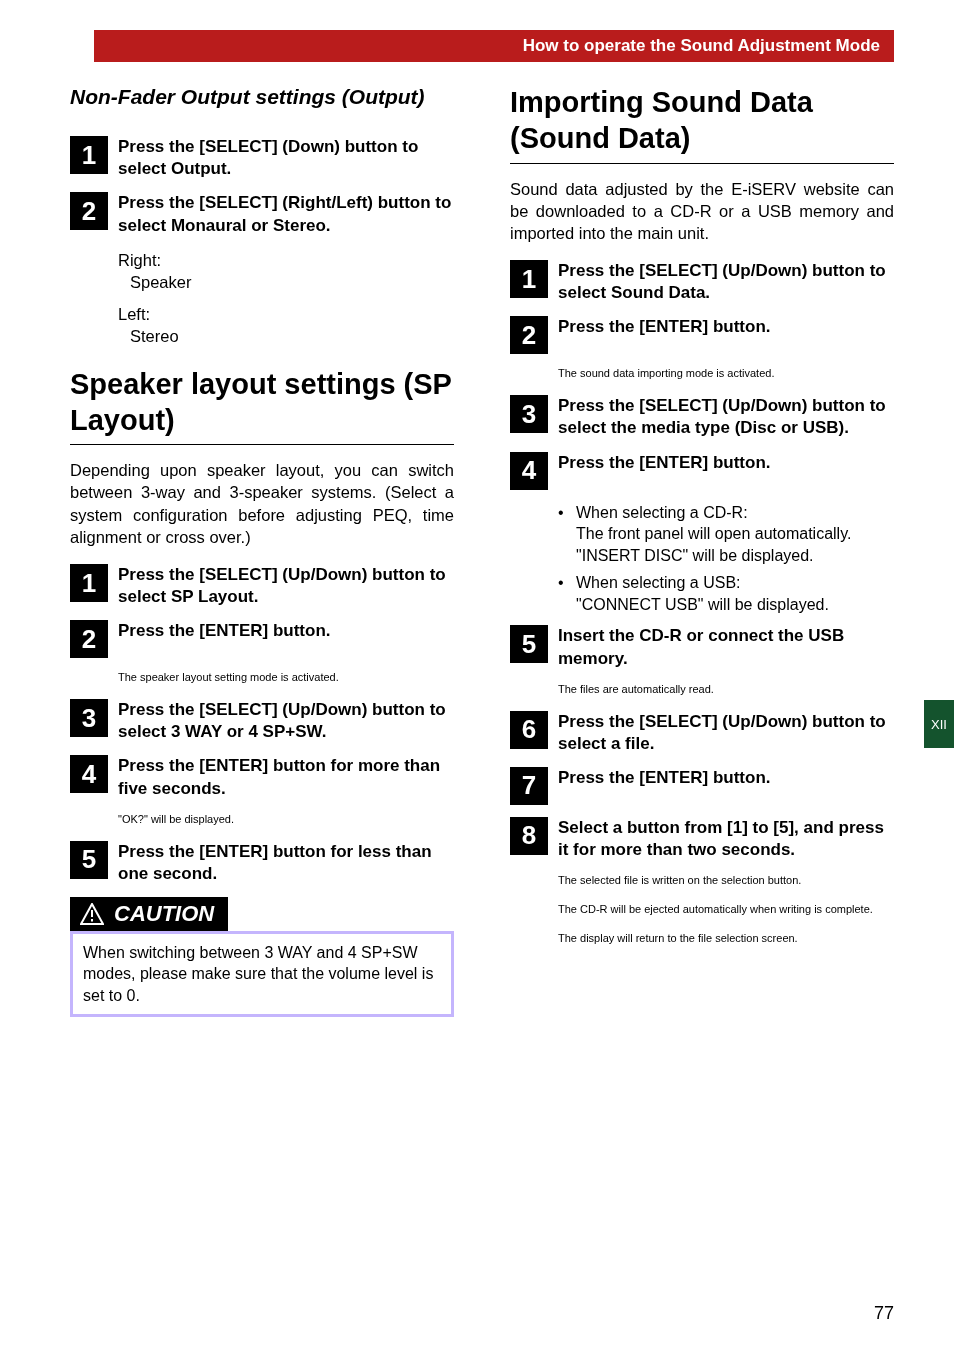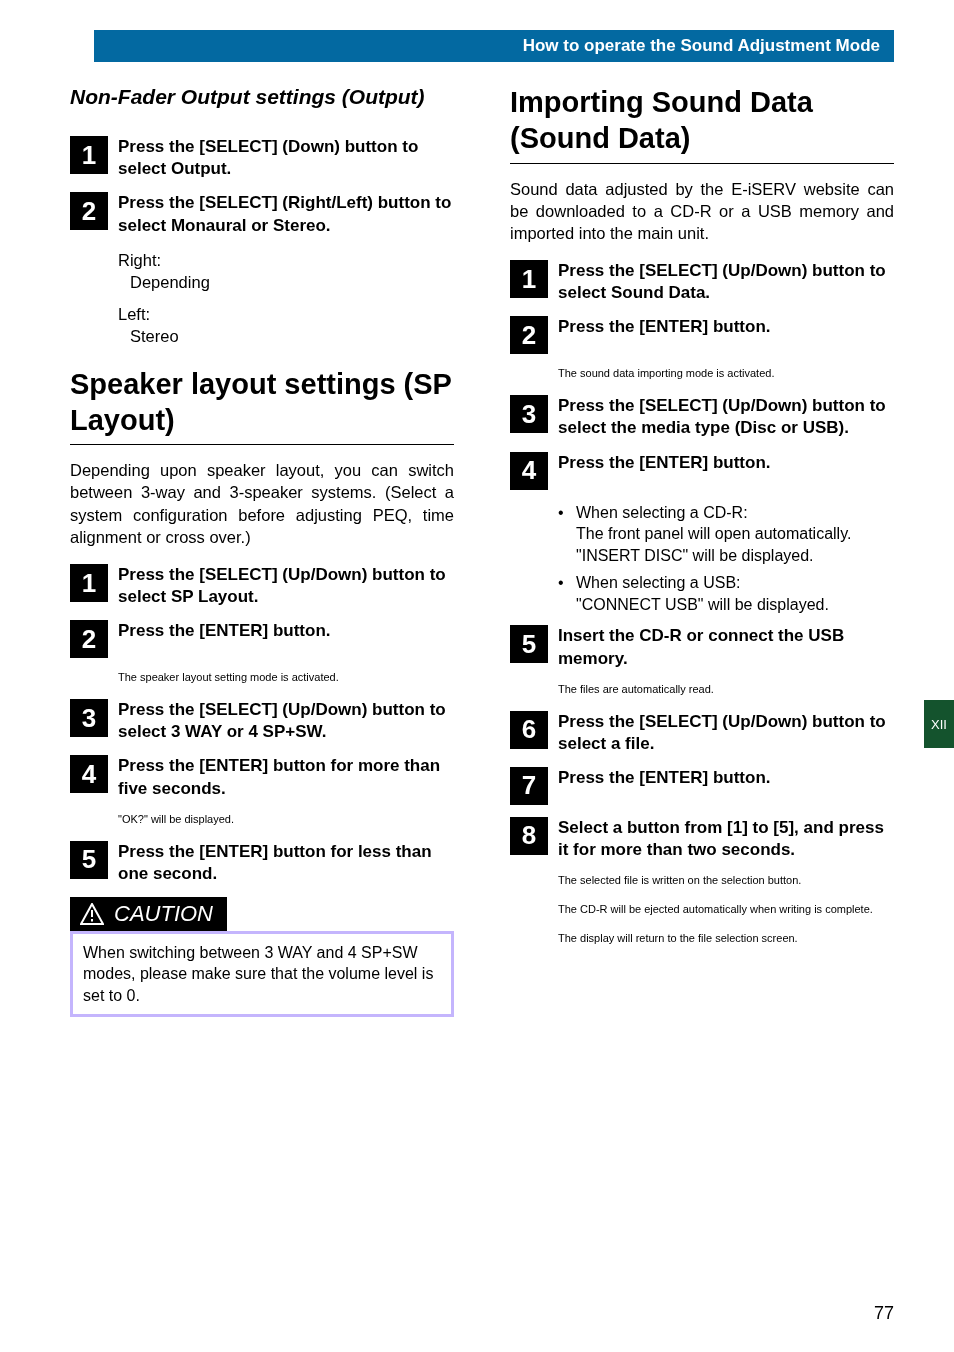--- a/index.html
+++ b/index.html
@@ -1,38 +1,38 @@
 <!DOCTYPE html>
 <html><head>
 <meta charset="utf-8">
 <style>
   * { margin: 0; padding: 0; box-sizing: border-box; }
   html, body { width: 954px; height: 1352px; font-family: Arial, Helvetica, sans-serif; background: #fff; color: #000; }
   .page { width: 954px; height: 1352px; position: relative; padding: 30px 60px 30px 70px; }
-  .header-bar { background: #0369a1; color: #fff; font-weight: bold; font-size: 17px; padding: 6px 14px; margin-bottom: 22px; text-align: right; margin-left: 24px; }
+  .header-bar { background: #b91c1c; color: #fff; font-weight: bold; font-size: 17px; padding: 6px 14px; margin-bottom: 22px; text-align: right; margin-left: 24px; }
   .columns { display: flex; gap: 56px; }
   .col { flex: 1; min-width: 0; }
   .section-title-italic { font-weight: bold; font-style: italic; font-size: 21px; margin-bottom: 20px; line-height: 1.25; }
   .section-title { font-weight: bold; font-size: 29px; line-height: 1.25; margin-bottom: 6px; }
   .section-rule { border: none; border-top: 1.5px solid #000; margin-bottom: 14px; }
   .body-text { font-size: 16.5px; line-height: 1.35; margin-bottom: 16px; margin-top: 12px; }
   .body-text.justify { text-align: justify; }
   .step { display: flex; align-items: flex-start; gap: 10px; margin-bottom: 12px; }
   .step-num { flex: 0 0 38px; height: 38px; background: #000; color: #fff; font-weight: bold; font-size: 26px; display: flex; align-items: center; justify-content: center; }
   .step-text { font-weight: bold; font-size: 17px; line-height: 1.3; padding-top: 0; }
   .step-follow { font-size: 11px; line-height: 1.35; margin-left: 48px; margin-bottom: 14px; }
   .step-follow.justify { text-align: justify; }
   .sub-para { font-size: 16.5px; margin-left: 48px; line-height: 1.35; margin-bottom: 4px; }
   .sub-para .indent { display: block; padding-left: 12px; }
   .bullet-block { margin-left: 48px; margin-bottom: 10px; }
   .bullet-item { display: flex; gap: 8px; font-size: 16px; line-height: 1.35; margin-bottom: 6px; }
   .bullet-dot { flex: 0 0 10px; }
   .bullet-body { flex: 1; }
   .caution-box { margin-top: 10px; }
-  .caution-head { background: #000; color: #fff; font-weight: normal; font-style: italic; font-size: 22px; display: inline-flex; align-items: center; gap: 10px; padding: 4px 14px 4px 10px; }
+  .caution-head { background: #000; color: #fff; font-weight: bold; font-style: italic; font-size: 22px; display: inline-flex; align-items: center; gap: 10px; padding: 4px 14px 4px 10px; }
   .caution-head svg { width: 24px; height: 22px; }
   .caution-body { border: 3px solid #c4b5fd; padding: 8px 10px; font-size: 16px; line-height: 1.35; }
   .side-tab { position: absolute; right: 0; top: 700px; width: 30px; height: 48px; background: #14532d; color: #fff; font-size: 13px; display: flex; align-items: center; justify-content: center; }
   .page-num { position: absolute; bottom: 28px; right: 60px; font-size: 18px; }
   .spacer-sm { height: 6px; }
   .spacer-md { height: 14px; }
 </style>
 </head>
 <body>
 
@@ -54,21 +54,21 @@
         <div class="step-text">Press the [SELECT] (Down) button to select Output.</div>
       </div>
 
       <div class="step">
         <div class="step-num">2</div>
         <div class="step-text">Press the [SELECT] (Right/Left) button to select Monaural or Stereo.</div>
       </div>
 
       <div class="sub-para">
         <span>Right:</span>
-        <span class="indent">Depending</span>
+        <span class="indent">Speaker</span>
       </div>
       <div class="spacer-sm"></div>
       <div class="sub-para">
         <span>Left:</span>
         <span class="indent">Stereo</span>
       </div>
 
       <div class="spacer-md"></div>
 
       <div class="section-title">Speaker layout settings (SP Layout)</div>

